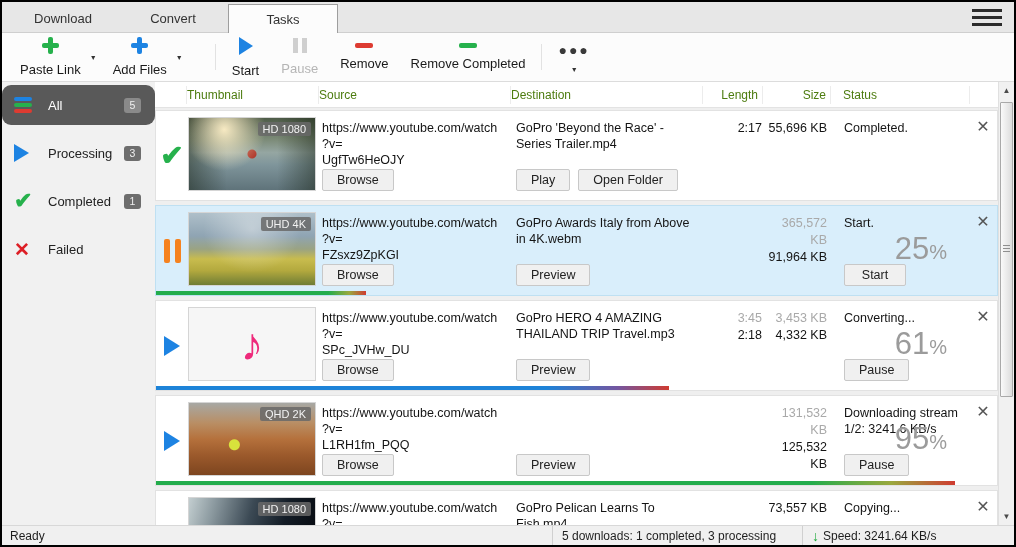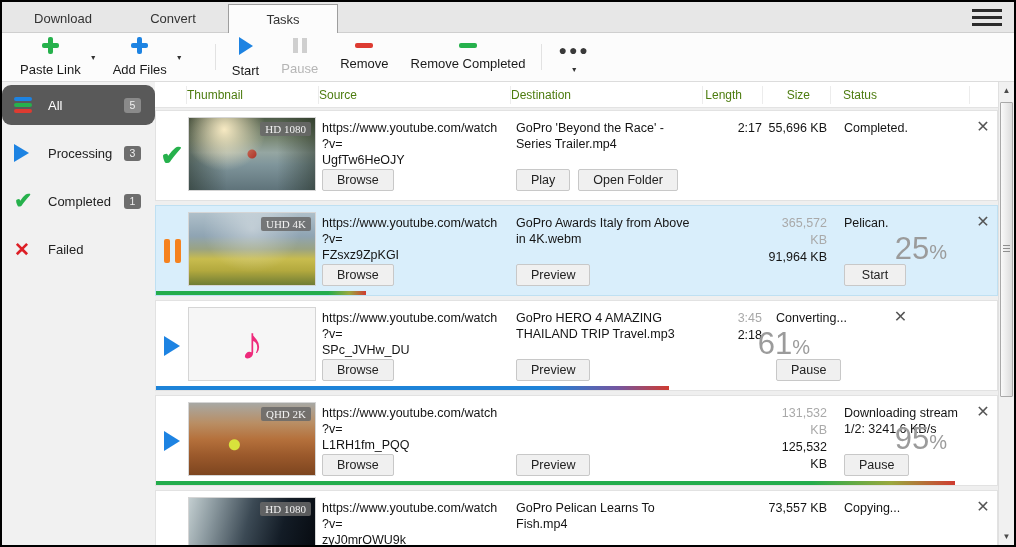--- a/index.html
+++ b/index.html
@@ -63,32 +63,32 @@
     display: flex; align-items: center; justify-content: center;
   }
   .side-item.selected .badge { background: #8a8a8a; }
   .badge:empty { display: none; }
   
   .table-wrap { flex: 1; min-width: 0; display: flex; flex-direction: column; background: #efefef; }
   .grid { display: grid; grid-template-columns: 32px 132px 192px 192px 60px 68px 1fr 28px; }
   .header { height: 26px; background: #fff; border-bottom: 1px solid #e3e3e3; align-items: center; color: #4d7c0f; font-size: 12px; flex: none; }
   .header > div { height: 18px; line-height: 18px; border-right: 1px solid #ececec; }
   .header > div:last-child { border-right: none; }
-  .h-right { text-align: right; padding-right: 20px; }
+  .h-right { text-align: right; padding-right: 4px; }
   .h-status { padding-left: 12px; }
   .rows { flex: 1; overflow: hidden; padding-top: 2px; }
   .row { position: relative; height: 91px; margin-bottom: 4px; background: #fff; border: 1px solid #e2e2e2; cursor: default; }
   .row.selected { background: #d9eefb; border-color: #bfe0f2; }
   .cell { min-width: 0; }
   .c-state { display: flex; align-items: center; justify-content: center; }
   .chk { color: #26b14c; font-size: 28px; font-weight: bold; line-height: 1; }
   .pbars { display: inline-flex; gap: 5px; }
   .pbars i { width: 6px; height: 24px; background: #f5821f; border-radius: 2px; }
   .ptri { width: 0; height: 0; border-left: 16px solid #1d83e2; border-top: 10px solid transparent; border-bottom: 10px solid transparent; }
-  .c-thumb { padding-top: 6px; font-family: Liberation Serif, serif; }
+  .c-thumb { padding-top: 6px; }
   .thumb { width: 128px; height: 74px; position: relative; border: 1px solid #d5d5d5; overflow: hidden; }
   .thumb.road { background:
     radial-gradient(circle at 28% 16%, rgba(255,240,200,.95) 0%, rgba(255,240,200,0) 38%),
     radial-gradient(circle at 50% 50%, #b03a2e 0 4px, rgba(0,0,0,0) 5px),
     linear-gradient(90deg, rgba(20,30,15,.45), rgba(20,30,15,0) 30%, rgba(20,30,15,0) 70%, rgba(20,30,15,.45)),
     linear-gradient(180deg, #4e5c48 0%, #7c8b78 30%, #95a6a2 48%, #7f959b 65%, #5f737a 100%); }
   .thumb.valley { background:
     radial-gradient(ellipse at 50% 22%, rgba(255,255,255,.4), rgba(255,255,255,0) 55%),
     linear-gradient(180deg, #aebfc9 0%, #8fa4b3 32%, #9aa383 50%, #c8bc4e 64%, #b3a93e 80%, #6f7d35 100%); }
   .thumb.music { background: #f6f6f6; display: flex; align-items: center; justify-content: center; }
@@ -308,21 +308,21 @@
       <div class="btnrow">
                 <button class="btn">Preview</button>
               </div>
     </div>
     <div class="cell c-len"></div>
     <div class="cell c-size">
               <div class="muted">365,572 KB</div>
               <div class="val">91,964 KB</div>
             </div>
     <div class="cell c-status">
-      <div class="stxt">Pelican.</div>
+      <div class="stxt">Start.</div>
       <div class="pct">25<span class="pctsign">%</span></div>
               <button class="btn act">Start</button>
     </div>
     <div class="cell c-close">
       <span class="close">✕</span>
     </div>
     <div class="bar green" style="width:25%"></div>
           </div>
           <div class="row grid">
     <div class="cell c-state">
@@ -340,20 +340,24 @@
     </div>
     <div class="cell c-dest">
       <div class="fname">GoPro HERO 4   AMAZING THAILAND TRIP   Travel.mp3</div>
       <div class="btnrow">
                 <button class="btn">Preview</button>
               </div>
     </div>
     <div class="cell c-len">
               <div class="muted">3:45</div>
               <div class="val">2:18</div>
+            </div>
+    <div class="cell c-size">
+              <div class="muted">3,453 KB</div>
+              <div class="val">4,332 KB</div>
             </div>
     <div class="cell c-status">
       <div class="stxt">Converting...</div>
       <div class="pct">61<span class="pctsign">%</span></div>
               <button class="btn act">Pause</button>
     </div>
     <div class="cell c-close">
       <span class="close">✕</span>
     </div>
     <div class="bar blue" style="width:61%"></div>
@@ -426,14 +430,22 @@
     <div class="sb">
       <div class="sb-btn">▲</div>
       <div class="sb-track">
         <div class="sb-thumb"></div>
       </div>
       <div class="sb-btn">▼</div>
     </div>
 
   </div>
 
+  <div class="statusbar">
+    <div class="st-left">Ready</div>
+    <div class="st-mid">5 downloads: 1 completed, 3 processing</div>
+    <div class="st-right">
+      <span class="dn-arrow">↓</span>
+      <span>Speed: 3241.64 KB/s</span>
+    </div>
+  </div>
 
 </div>
 
 </body></html>

